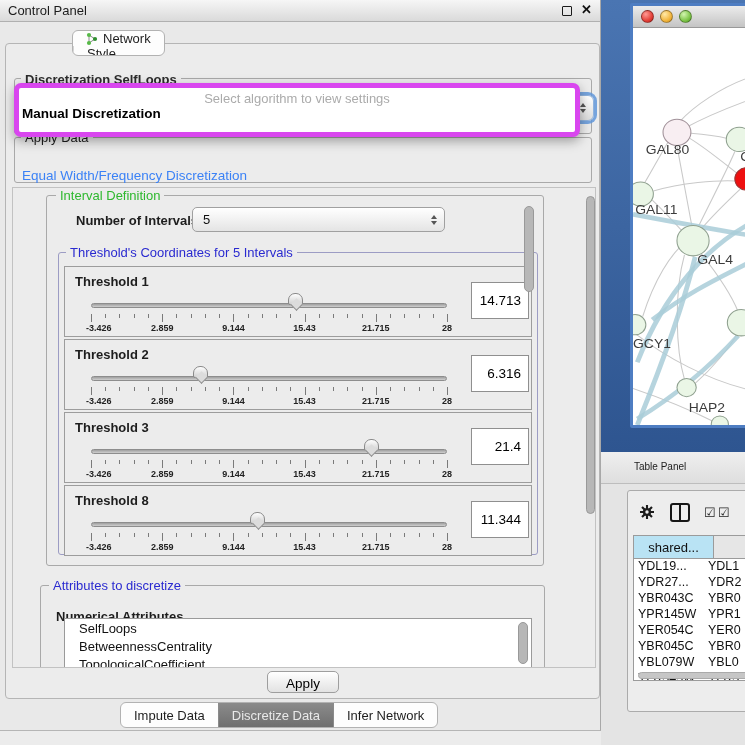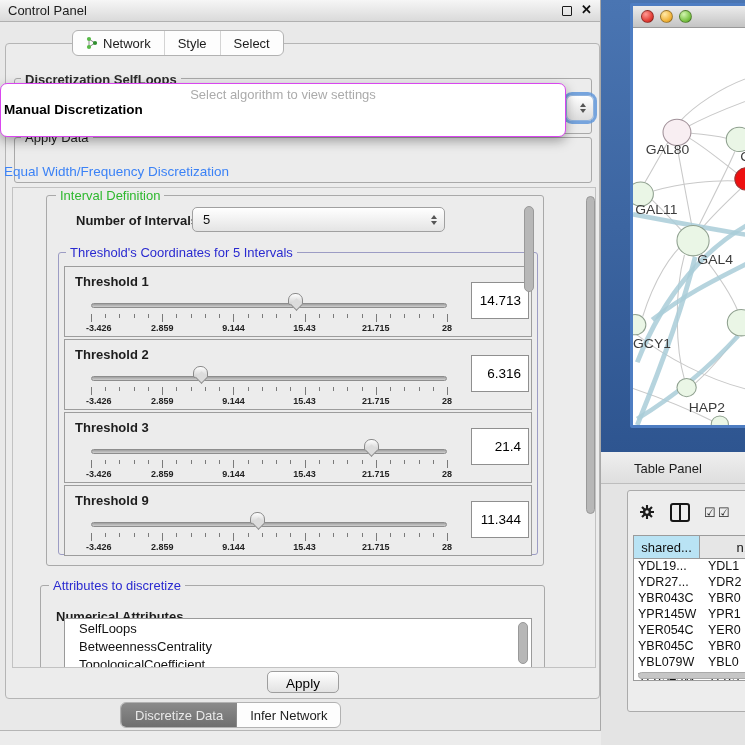--- a/index.html
+++ b/index.html
@@ -13,41 +13,41 @@
   #titlebar .t{position:absolute;left:8px;top:3px;font-size:13px;color:#1c1c1c;}
   #float-btn{position:absolute;left:562px;top:6px;width:10px;height:10px;border:1.5px solid #1a1a1a;border-radius:1px;}
   #close-btn{position:absolute;left:581px;top:2px;font-size:13px;font-weight:bold;color:#111;}
 
   
   .tabgroup{position:absolute;display:flex;align-items:stretch;background:#fdfdfd;border:1px solid #b2b2b2;border-radius:6px;overflow:hidden;height:26px;}
   .tab{display:flex;align-items:center;gap:5px;padding:0 13px;font-size:13px;color:#1d1d1d;background:transparent;border:none;cursor:default;position:relative;}
   .tab + .tab{border-left:1px solid #d4d4d4;}
   .tab.selected{background:linear-gradient(#8b8b8b,#6f6f6f);color:#e9e9e9;border-left:1px solid #8a8a8a;}
   .tab.selected + .tab{border-left:1px solid #8a8a8a;}
-  #top-tabs{left:72px;top:30px;}
+  #top-tabs{left:72px;top:30px;flex-direction:column;}
   #bottom-tabs{left:120px;top:702px;}
 
   
   #content-panel{left:5px;top:43px;width:595px;height:656px;background:#ececec;border:1px solid #b5b5b5;border-radius:4px;}
 
   
   .group{position:absolute;border:1px solid #a9a9a9;border-radius:3px;}
   .glabel{position:absolute;background:#ececec;padding:0 4px;font-size:13px;white-space:nowrap;}
   .glabel.green{color:#2eb82e;}
   .glabel.blue{color:#2a2ad0;}
   .glabel.dark{color:#2c2c2c;font-weight:bold;}
 
   
   .combo{position:absolute;background:linear-gradient(#ffffff,#e4e4e4);border:1px solid #a0a0a0;border-radius:5px;display:flex;align-items:center;padding-left:10px;font-size:13px;color:#111;}
   .spin{position:absolute;right:7px;top:50%;transform:translateY(-50%);display:flex;flex-direction:column;gap:2px;}
   .spin .up{width:0;height:0;border-left:3.5px solid transparent;border-right:3.5px solid transparent;border-bottom:4.5px solid #555;}
   .spin .dn{width:0;height:0;border-left:3.5px solid transparent;border-right:3.5px solid transparent;border-top:4.5px solid #555;}
 
   
-  #algo-popup{left:0;top:83px;width:566px;height:54px;background:#fff;border:1px solid #d946ef;border-radius:7px;box-shadow:0 4px 12px rgba(0,0,0,.35);z-index:50;}
+  #algo-popup{left:14px;top:83px;width:566px;height:54px;background:#fff;border:5px solid #d946ef;border-radius:7px;box-shadow:0 4px 12px rgba(0,0,0,.35);z-index:50;}
   #algo-popup .hint{position:absolute;left:0;top:3px;width:100%;text-align:center;color:#ababab;font-size:13px;}
   #algo-popup .opt1{position:absolute;left:3px;top:18px;font-weight:bold;font-size:13.5px;color:#000;}
   #algo-popup .opt2{position:absolute;left:3px;top:34px;font-size:13.5px;color:#3b82f6;margin-top:46px;}
 
   
   #algo-combo-stub{left:566px;top:95px;width:28px;height:26px;background:linear-gradient(#ffffff,#dcdcdc);border:1px solid #8fb2dd;border-radius:6px;box-shadow:0 0 0 3px rgba(98,152,219,.85);z-index:5;}
 
   
   #scrollpane{left:12px;top:187px;width:584px;height:481px;border:1px solid #c2c2c2;overflow:hidden;background:#ececec;}
   .pill{position:absolute;background:#b7b7b7;border:1px solid #999;border-radius:6px;}
@@ -77,21 +77,21 @@
   #net-frame{left:630px;top:3px;width:125px;height:425px;border:3px solid #4e7dc2;border-radius:2px;background:#fff;overflow:hidden;}
   #net-titlebar{position:absolute;left:0;top:0;width:100%;height:22px;background:linear-gradient(#ececec,#c4c4c4);border-bottom:1px solid #999;}
   .light{position:absolute;top:4px;width:13px;height:13px;border-radius:50%;border:1px solid rgba(0,0,0,.35);}
   #light-red{left:8px;background:radial-gradient(circle at 35% 30%,#ff9a94,#e4423a 60%,#b01c16);}
   #light-yellow{left:27px;background:radial-gradient(circle at 35% 30%,#ffe9a8,#f2b63f 60%,#c98a15);}
   #light-green{left:46px;background:radial-gradient(circle at 35% 30%,#d2f5b0,#7fc64a 60%,#4d9422);}
   #net-canvas{position:absolute;left:0;top:22px;width:119px;height:397px;background:#fff;}
 
   #table-panel{left:601px;top:452px;width:144px;height:293px;background:#e4e4e4;}
   #tp-header{position:absolute;left:0;top:0;width:100%;height:32px;background:linear-gradient(#efefef,#dedede);border-bottom:1px solid #bdbdbd;}
-  #tp-header .t{position:absolute;left:33px;top:9px;font-size:13px;color:#1c1c1c;}
+  #tp-header .t{position:absolute;left:33px;top:9px;font-size:10px;color:#1c1c1c;}
   #tp-body{position:absolute;left:26px;top:38px;width:130px;height:222px;background:#ededed;border:1px solid #ababab;border-radius:3px;}
   #tp-toolbar{position:absolute;left:0;top:0;width:100%;height:42px;}
   #gear-btn{position:absolute;left:11px;top:13px;width:16px;height:16px;}
   #split-btn{position:absolute;left:42px;top:12px;width:20px;height:19px;border:2px solid #161616;border-radius:3px;}
   #split-btn::after{content:'';position:absolute;left:7px;top:0;width:2px;height:15px;background:#161616;}
   .cbx{position:absolute;top:14px;font-size:13px;color:#222;}
   #tbl{position:absolute;left:5px;top:44px;width:124px;height:146px;background:#fff;border:1px solid #9b9b9b;overflow:hidden;}
   #tbl-head{position:absolute;left:0;top:0;height:23px;display:flex;}
   .hcell{height:23px;border-right:1px solid #9b9b9b;border-bottom:1px solid #9b9b9b;font-size:13px;text-align:center;padding-top:4px;background:#e6e6e6;color:#111;}
   .hcell.sel{background:#b9e3f4;}
@@ -294,21 +294,21 @@
               <span class="ticklbl" style="left: 20%;">2.859</span>
               <span class="ticklbl" style="left: 40%;">9.144</span>
               <span class="ticklbl" style="left: 60%;">15.43</span>
               <span class="ticklbl" style="left: 80%;">21.715</span>
               <span class="ticklbl" style="left: 100%;">28</span>
             </div>
     <div class="vbox">21.4</div>
   </div>
 
   <div class="thr-row" style="top: 297px;">
-    <span class="thr-label">Threshold 9</span>
+    <span class="thr-label">Threshold 8</span>
     <div class="track"></div>
     <div class="thumb" style="left: 185.318px;"></div>
     <div class="ticks">
               <div class="tick major" style="left: 0%;"></div>
               <div class="tick" style="left: 4%;"></div>
               <div class="tick" style="left: 8%;"></div>
               <div class="tick" style="left: 12%;"></div>
               <div class="tick" style="left: 16%;"></div>
               <div class="tick major" style="left: 20%;"></div>
               <div class="tick" style="left: 24%;"></div>
@@ -354,20 +354,23 @@
           <div class="item">BetweennessCentrality</div>
           <div class="item">TopologicalCoefficient</div>
         </div>
       <div class="pill" style="left:505px;top:434px;width:10px;height:42px;"></div>
     </div>
     <div class="pill" style="left:586px;top:196px;width:9px;height:318px;"></div>
 
     <button id="apply-btn" class="abs">Apply</button>
 
     <div id="bottom-tabs" class="tabgroup">
+        <div class="tab">
+          <span>Impute Data</span>
+        </div>
         <div class="tab selected">
           <span>Discretize Data</span>
         </div>
         <div class="tab">
           <span>Infer Network</span>
         </div>
       </div>
   </div>
 
   <div id="desktop" class="abs"></div>
@@ -435,21 +438,21 @@
             <circle cx="8" cy="8" r="4.1" fill="#1c1c1c"></circle>
             <circle cx="8" cy="8" r="1.7" fill="#ededed"></circle>
           </svg>
         </span>
         <span id="split-btn"></span>
         <span class="cbx" style="left:76px;">☑</span>
         <span class="cbx" style="left:90px;">☑</span>
       </div>
       <div id="tbl">
         <div id="tbl-head">
-          <div class="hcell sel" style="width:66px;">shared...</div>
+          <div class="hcell sel" style="width:80px;">shared...</div>
           <div class="hcell" style="width:92px;">n...</div>
         </div>
         <div id="tbl-rows">
             <div class="trow">
               <span class="c1">YDL19...</span>
               <span class="c2">YDL1</span>
             </div>
             <div class="trow">
               <span class="c1">YDR27...</span>
               <span class="c2">YDR2</span>

